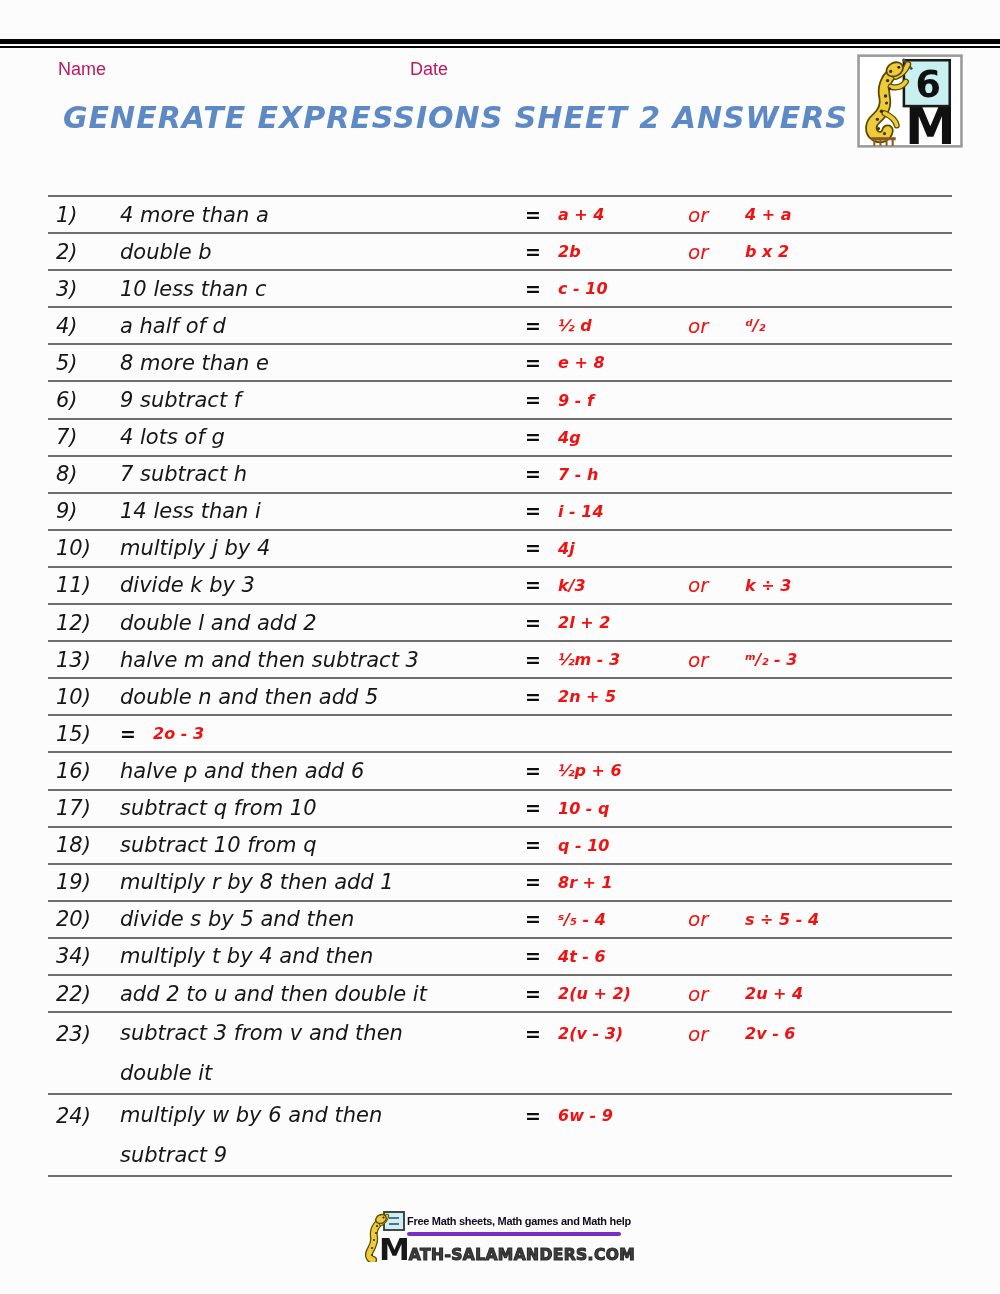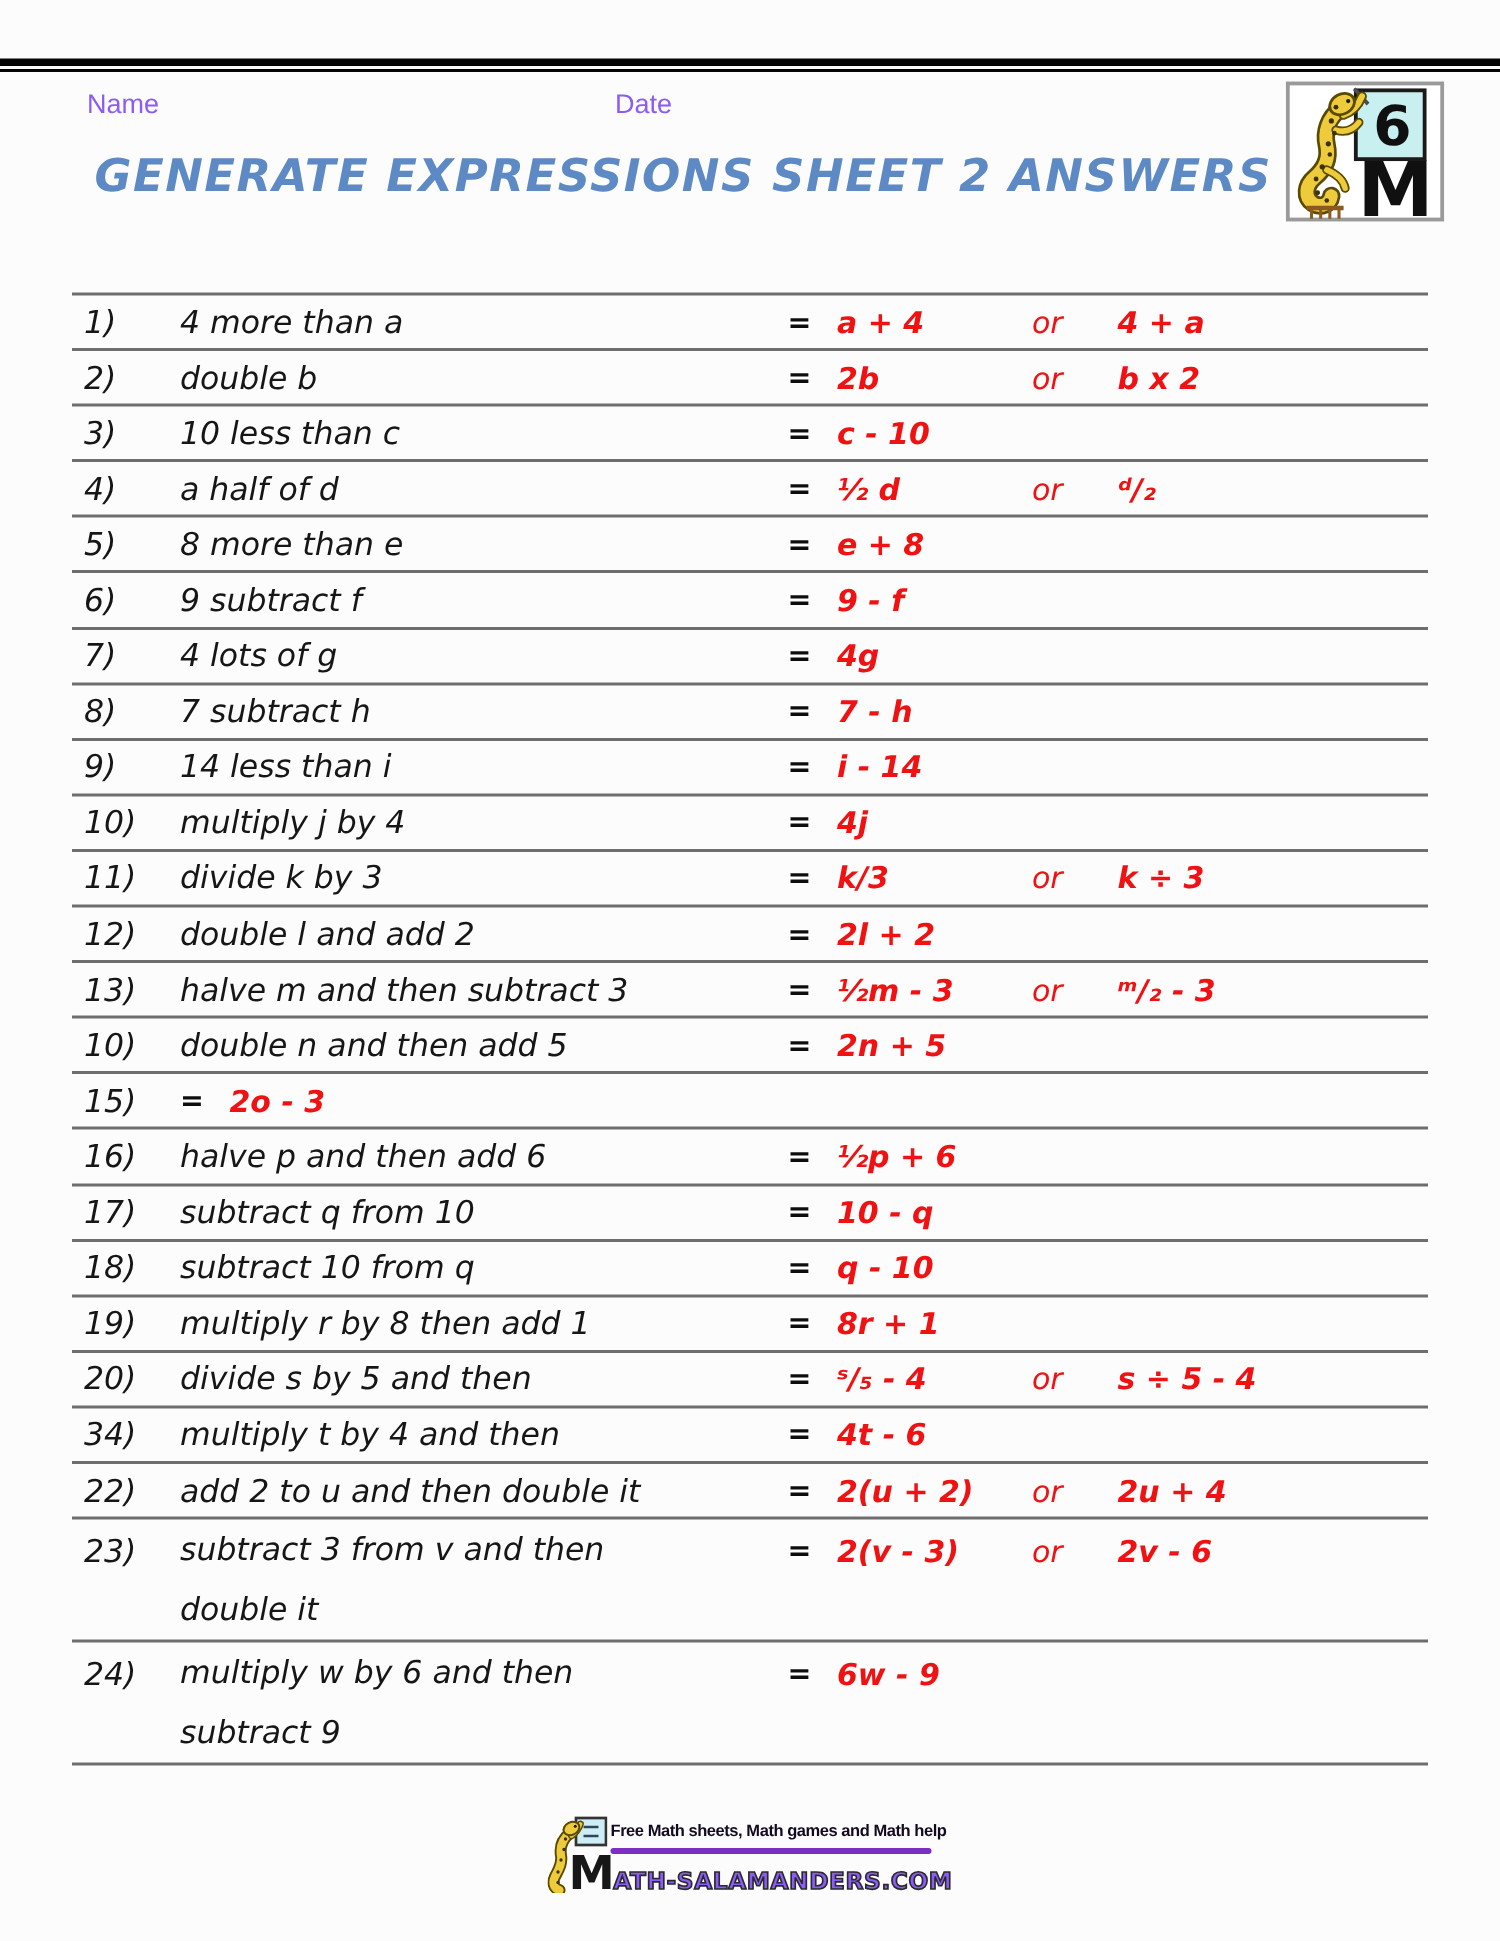--- a/index.html
+++ b/index.html
@@ -13,21 +13,21 @@
   }
   
   .top-rule {
     position: absolute; top: 39px; left: 0; right: 0; height: 9px;
     border-top: 5px solid #050505;
     border-bottom: 2px solid #050505;
   }
   .name-label, .date-label {
     position: absolute; top: 59px;
     font-family: "Liberation Sans", sans-serif;
-    font-size: 18px; color: #8b5cf6; text-align: center;
+    font-size: 18px; color: #be185d; text-align: center;
   }
   .name-label { left: 58px; }
   .date-label { left: 410px; }
 
   .grade-logo { position: absolute; left: 857px; top: 54px; width: 106px; height: 94px; }
 
   .title {
     position: absolute; left: 63px; top: 100px;
     font-size: 30px; font-weight: bold; font-style: italic;
     letter-spacing: 1px;
@@ -49,21 +49,21 @@
   .row.tall { height: 82px; }
   .c { display: flex; align-items: center; overflow: visible; white-space: nowrap; }
   .num  { width: 72px;  padding-left: 8px; }
   .prob { width: 405px; flex-direction: column; justify-content: center; align-items: flex-start; }
   .prob .line { display: flex; align-items: center; height: 37px; }
   .tall .prob .line { height: 41px; }
   .eq   { width: 33px;  font-style: normal; font-weight: bold; font-size: 19px; color: #0d0d0d; }
   .ans  { width: 130px; }
   .or   { width: 57px; }
   .alt  { flex: 1; }
-  .ans, .alt { color: var(--answer_red, #f01212); font-weight: bold; font-size: 20px; }
+  .ans, .alt { color: var(--answer_red, #f01212); font-weight: bold; font-size: 16px; }
   .or { color: var(--answer_red, #f01212); font-size: 20px; }
   .tall .num, .tall .eq, .tall .ans, .tall .or, .tall .alt {
     height: 41px; align-self: flex-start; font-style: italic;
   }
 
   
   .footer { position: absolute; left: 0; right: 0; top: 1208px; height: 60px; }
   .footer-inner { position: relative; width: 260px; height: 58px; margin: 0 auto; left: -5px; }
   .mini-logo { position: absolute; left: 0; top: 2px; width: 40px; height: 52px; }
   .tagline {
@@ -74,21 +74,21 @@
   }
   .frule { position: absolute; left: 42px; top: 24px; width: 214px; height: 4px;
            background: var(--brand_purple, #7a2fc2); border-radius: 2px; }
   .site {
     position: absolute; left: 14px; top: 26px;
     display: flex; align-items: baseline; white-space: nowrap;
   }
   .site .bigm { font-size: 31px; font-weight: bold; color: #171717; line-height: 30px; letter-spacing: -1px; }
   .site .rest {
     font-size: 15.5px; font-weight: bold; letter-spacing: 0.4px;
-    color: #8b5cf6; -webkit-text-stroke: 1.1px #2a2a2a;
+    color: #404040; -webkit-text-stroke: 1.1px #2a2a2a;
   }
   @supports not (-webkit-text-stroke: 1px black) {
     .site .rest { color: #3a3a3a; }
   }
 </style>
 </head>
 <body>
 
 <div class="top-rule"></div>
 

